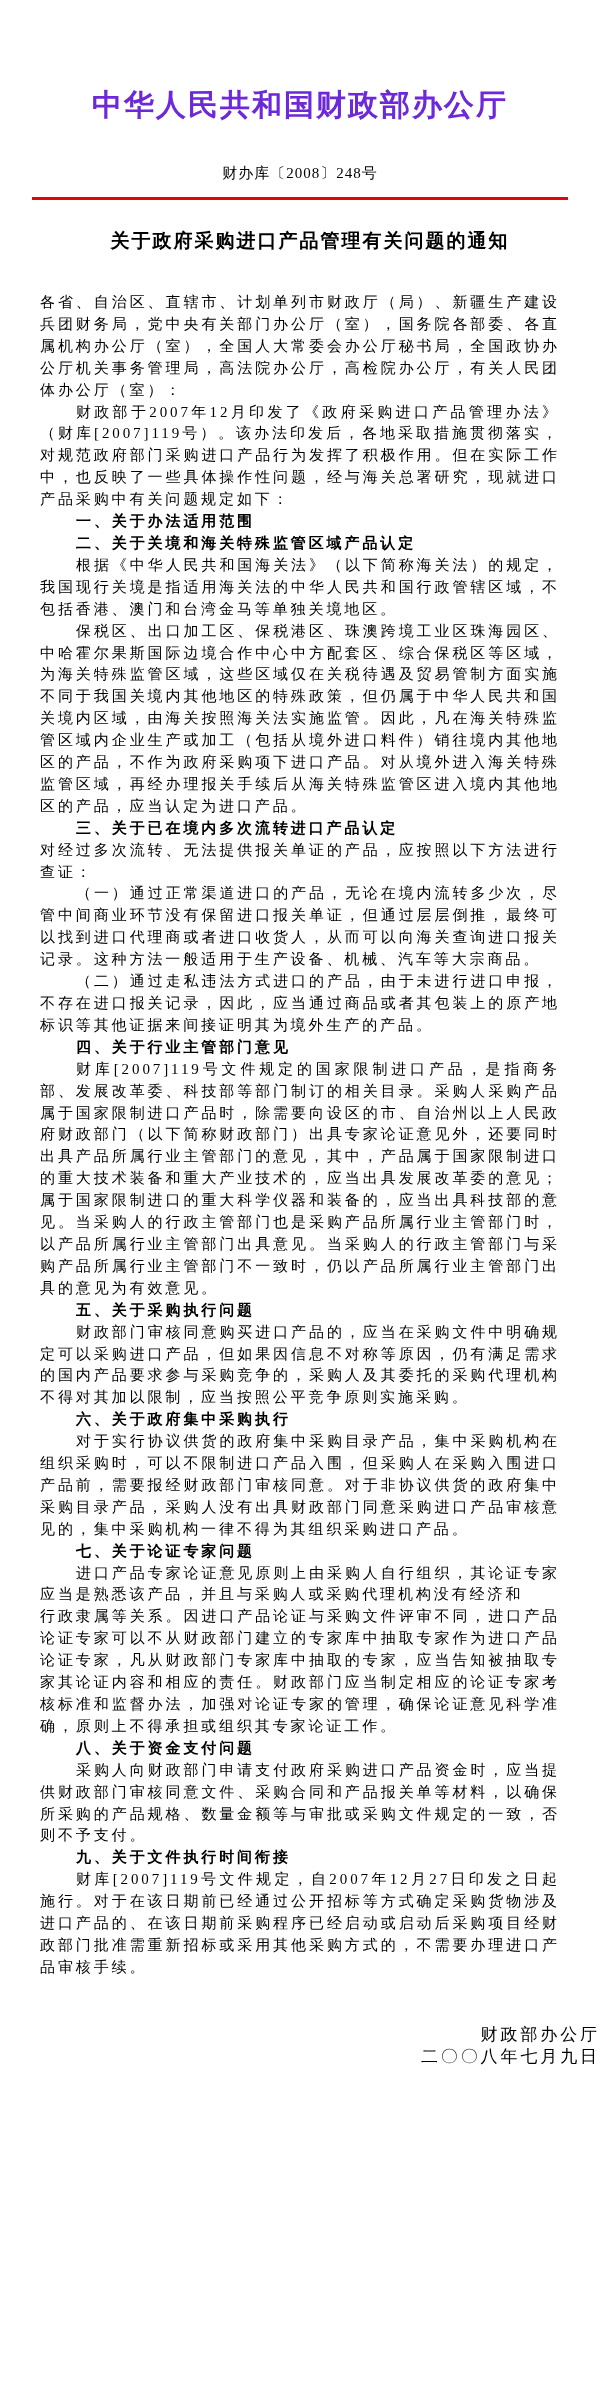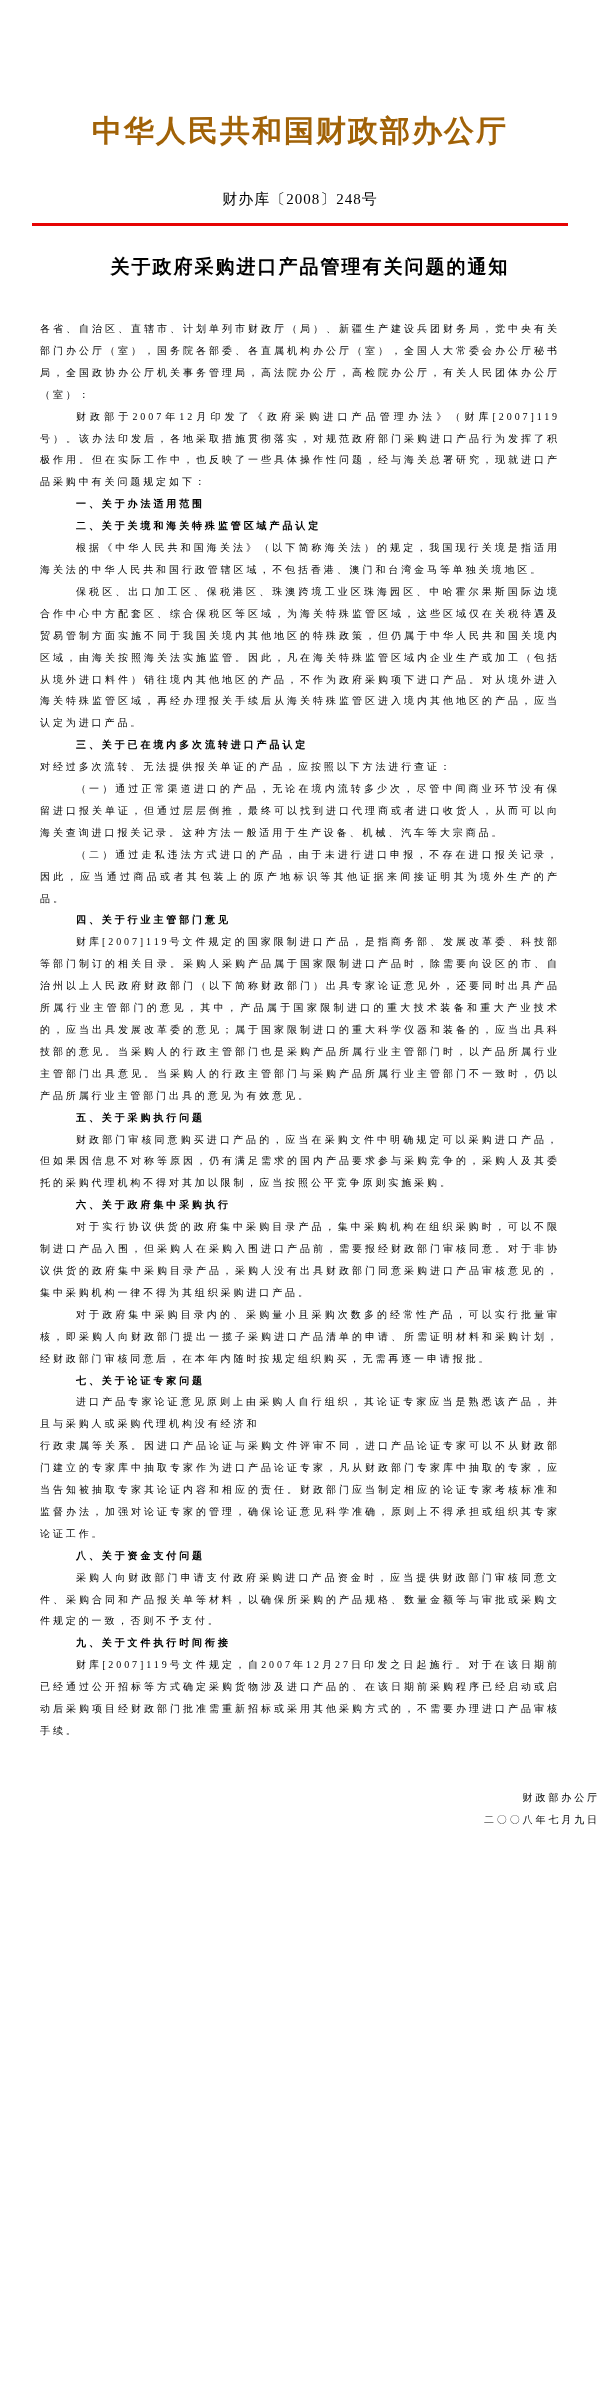--- a/index.html
+++ b/index.html
@@ -10,26 +10,26 @@
     color: #000000;
   }
   .page {
     position: relative;
     width: 600px;
     height: 2400px;
     background: #ffffff;
     overflow: hidden;
   }
   .org-title {
-    padding-top: 114px;
+    padding-top: 88px;
     text-align: center;
     font-size: 30px;
     font-weight: bold;
     letter-spacing: 2px;
-    color: #a16207;
+    color: #6d28d9;
     line-height: 34px;
   }
   .doc-number {
     margin-top: 42px;
     text-align: center;
     font-size: 15px;
     letter-spacing: 1px;
     color: #000000;
     line-height: 18px;
   }
@@ -44,41 +44,41 @@
     font-size: 19px;
     font-weight: bold;
     letter-spacing: 2px;
     color: #000000;
     line-height: 24px;
     padding-left: 20px;
   }
   .content {
     margin: 39px 40px 0 40px;
     width: 520px;
-    font-size: 10px;
+    font-size: 15px;
     line-height: 21.9px;
     letter-spacing: 2.9px;
     text-align: justify;
     text-justify: inter-character;
   }
   .para {
     text-indent: 36px;
     white-space: pre-line;
   }
   .para.address, .para.noindent {
     text-indent: 0;
   }
   .para.heading {
     font-weight: bold;
     text-indent: 36px;
   }
   .signature {
     margin-top: 45px;
     text-align: right;
-    font-size: 10px;
+    font-size: 17px;
     letter-spacing: 2.9px;
     line-height: 21.9px;
   }
 </style>
 </head>
 <body>
 
 <div class="page">
   <div class="org-title">中华人民共和国财政部办公厅</div>
 
@@ -99,21 +99,20 @@
       <p class="para heading">三、关于已在境内多次流转进口产品认定</p>
       <p class="para noindent">对经过多次流转、无法提供报关单证的产品，应按照以下方法进行查证：</p>
       <p class="para body">（一）通过正常渠道进口的产品，无论在境内流转多少次，尽管中间商业环节没有保留进口报关单证，但通过层层倒推，最终可以找到进口代理商或者进口收货人，从而可以向海关查询进口报关记录。这种方法一般适用于生产设备、机械、汽车等大宗商品。</p>
       <p class="para body">（二）通过走私违法方式进口的产品，由于未进行进口申报，不存在进口报关记录，因此，应当通过商品或者其包装上的原产地标识等其他证据来间接证明其为境外生产的产品。</p>
       <p class="para heading">四、关于行业主管部门意见</p>
       <p class="para body">财库[2007]119号文件规定的国家限制进口产品，是指商务部、发展改革委、科技部等部门制订的相关目录。采购人采购产品属于国家限制进口产品时，除需要向设区的市、自治州以上人民政府财政部门（以下简称财政部门）出具专家论证意见外，还要同时出具产品所属行业主管部门的意见，其中，产品属于国家限制进口的重大技术装备和重大产业技术的，应当出具发展改革委的意见；属于国家限制进口的重大科学仪器和装备的，应当出具科技部的意见。当采购人的行政主管部门也是采购产品所属行业主管部门时，以产品所属行业主管部门出具意见。当采购人的行政主管部门与采购产品所属行业主管部门不一致时，仍以产品所属行业主管部门出具的意见为有效意见。</p>
       <p class="para heading">五、关于采购执行问题</p>
       <p class="para body">财政部门审核同意购买进口产品的，应当在采购文件中明确规定可以采购进口产品，但如果因信息不对称等原因，仍有满足需求的国内产品要求参与采购竞争的，采购人及其委托的采购代理机构不得对其加以限制，应当按照公平竞争原则实施采购。</p>
       <p class="para heading">六、关于政府集中采购执行</p>
       <p class="para body">对于实行协议供货的政府集中采购目录产品，集中采购机构在组织采购时，可以不限制进口产品入围，但采购人在采购入围进口产品前，需要报经财政部门审核同意。对于非协议供货的政府集中采购目录产品，采购人没有出具财政部门同意采购进口产品审核意见的，集中采购机构一律不得为其组织采购进口产品。</p>
-      <p class="para body">对于政府集中采购目录内的、采购量小且采购次数多的经常性产品，可以实行批量审核，即采购人向财政部门提出一揽子采购进口产品清单的申请、所需证明材料和采购计划，经财政部门审核同意后，在本年内随时按规定组织购买，无需再逐一申请报批。</p>
       <p class="para heading">七、关于论证专家问题</p>
       <p class="para body">进口产品专家论证意见原则上由采购人自行组织，其论证专家应当是熟悉该产品，并且与采购人或采购代理机构没有经济和
 行政隶属等关系。因进口产品论证与采购文件评审不同，进口产品论证专家可以不从财政部门建立的专家库中抽取专家作为进口产品论证专家，凡从财政部门专家库中抽取的专家，应当告知被抽取专家其论证内容和相应的责任。财政部门应当制定相应的论证专家考核标准和监督办法，加强对论证专家的管理，确保论证意见科学准确，原则上不得承担或组织其专家论证工作。</p>
       <p class="para heading">八、关于资金支付问题</p>
       <p class="para body">采购人向财政部门申请支付政府采购进口产品资金时，应当提供财政部门审核同意文件、采购合同和产品报关单等材料，以确保所采购的产品规格、数量金额等与审批或采购文件规定的一致，否则不予支付。</p>
       <p class="para heading">九、关于文件执行时间衔接</p>
       <p class="para body">财库[2007]119号文件规定，自2007年12月27日印发之日起施行。对于在该日期前已经通过公开招标等方式确定采购货物涉及进口产品的、在该日期前采购程序已经启动或启动后采购项目经财政部门批准需重新招标或采用其他采购方式的，不需要办理进口产品审核手续。</p>
     </div>
 
   <div class="signature">

